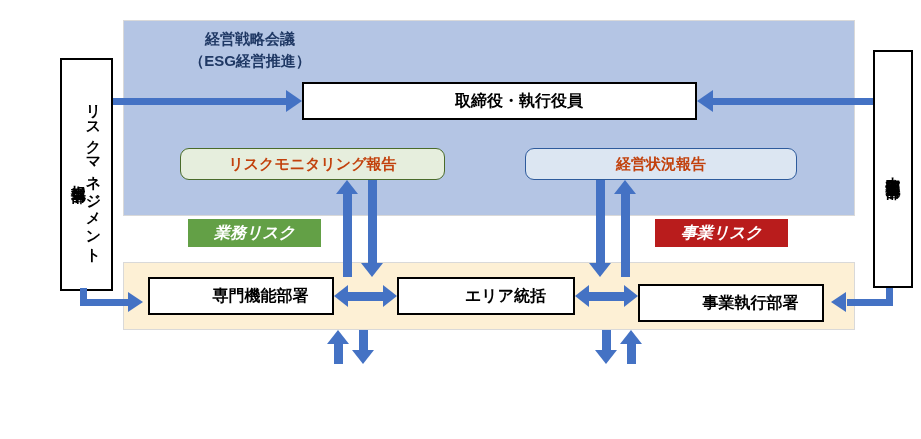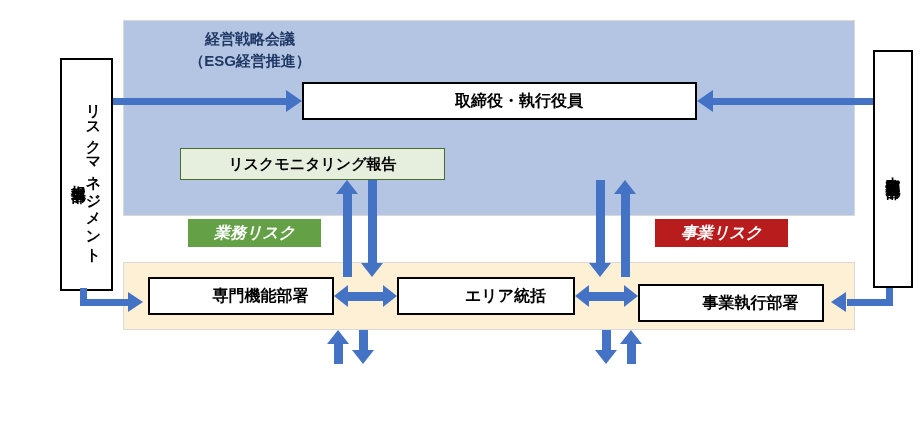--- a/index.html
+++ b/index.html
@@ -73,22 +73,23 @@
     font-size:16px;
   }
 
   
   .chip{
     display:flex;
     align-items:center;
     justify-content:center;
     font-weight:bold;
     font-size:15px;
-    color:#000000;
+    color:#c2410c;
     text-align:center;
+    border-radius:9px;
   }
   .chip-risk-monitoring{
     left:155px; top:148px; width:265px; height:32px;
     background:#e6eedd;
     border:1.5px solid #4a6b2a;
   }
   .chip-business-status{
     left:500px; top:148px; width:272px; height:32px;
     background:#dce6f2;
     border:1.5px solid #2e5b9c;
@@ -236,20 +237,21 @@
       <div class="arrow-head"></div>
   </div>
 
   <div class="abs ah-left" style="left:672px;top:88px;width:176px;height:26px;">
     <div class="arrow-shaft"></div>
       <div class="arrow-head"></div>
   </div>
 
   <div class="abs chip chip-risk-monitoring">リスクモニタリング報告</div>
 
+  <div class="abs chip chip-business-status">経営状況報告</div>
 
   <div class="abs tag tag-operational">業務リスク</div>
 
   <div class="abs tag tag-business">事業リスク</div>
 
   <div class="abs av-up" style="left:311px;top:180px;width:22px;height:97px;">
     <div class="arrow-shaft"></div>
       <div class="arrow-head"></div>
   </div>
   <div class="abs av-down" style="left:336px;top:180px;width:22px;height:97px;">

